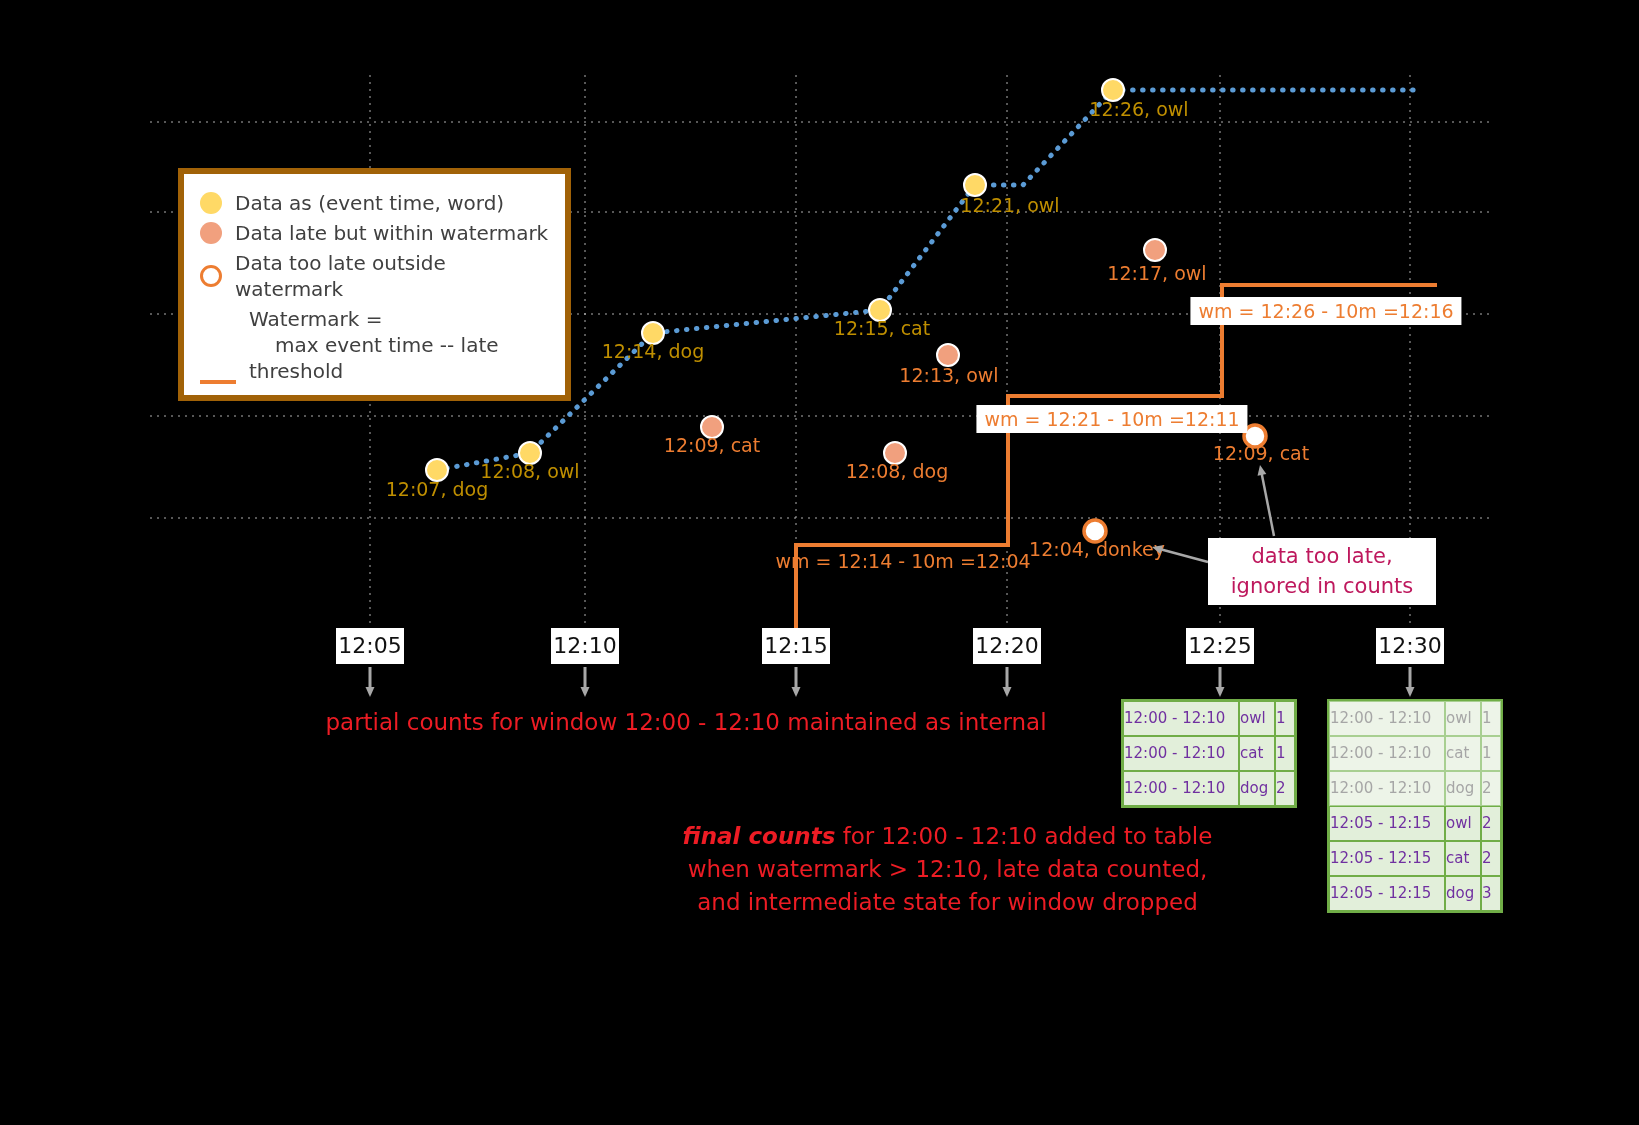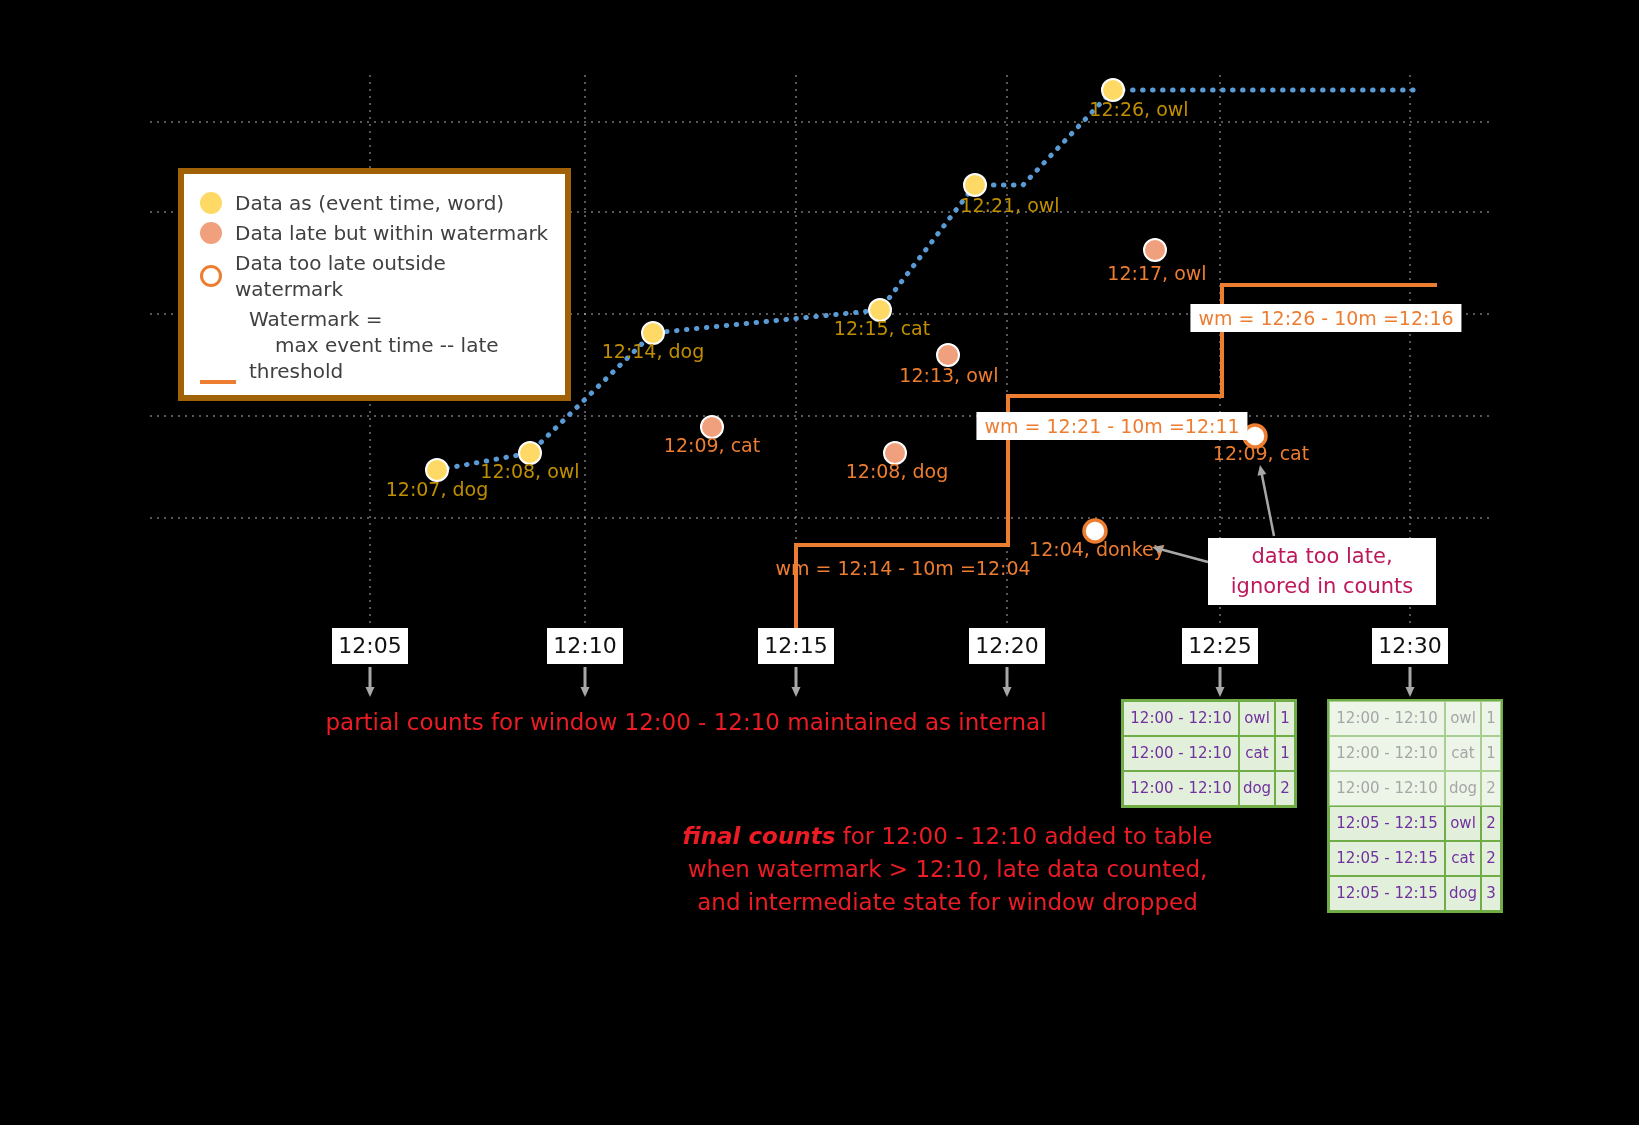--- a/index.html
+++ b/index.html
@@ -26,40 +26,40 @@
   .sw { flex:0 0 auto; }
   .dot { width:22px; height:22px; border-radius:50%; }
   .dot-ontime { background:#ffd966; }
   .dot-late { background:#f1a07e; }
   .dot-toolate { background:#fff; border:3px solid #ed7d31; }
   .line-dotted { width:36px; height:0; border-top:5px dotted #5b9bd5; }
   .line-solid { width:36px; height:4px; background:#ed7d31; }
   .legend-gap { margin-top:14px; }
   .indent { padding-left:26px; }
 
-  .wm-label { position:absolute; transform:translate(-50%,-50%); color:#ed7d31; font-size:19px; white-space:nowrap;margin-top:7px; }
+  .wm-label { position:absolute; transform:translate(-50%,-50%); color:#ed7d31; font-size:19px; white-space:nowrap; }
   .wm-label.boxed { background:#fff; padding:3px 8px; }
 
-  .time-box { position:absolute; top:628px; transform:translateX(-50%); width:76px; height:36px;
+  .time-box { position:absolute; top:628px; transform:translateX(-50%); width:68px; height:36px;
               background:#fff; color:#111; font-size:22px; text-align:center; line-height:36px; }
 
   .note { position:absolute; color:#ed1c24; text-align:center; }
   .note-partial { left:312px; top:705px; width:748px; font-size:23px; line-height:34px; }
   .note-final { left:680px; top:820px; width:535px; font-size:23px; line-height:33px; }
   .note .em { font-weight:bold; font-style:italic;margin-top:40px; }
 
   .callout { position:absolute; left:1208px; top:538px; width:228px; height:67px; background:#fff;
              color:#be185d; font-size:21px; line-height:30px; text-align:center; padding-top:3px; }
 
   .rtable { position:absolute; background:#e2efda; border:2px solid #70ad47; }
   #table-1225 { left:1121px; top:699px; }
   #table-1230 { left:1327px; top:699px; }
   .trow { display:flex; }
   .tcell { border:1px solid #70ad47; height:35px; line-height:33px; color:#7030a0; font-size:15px;
-           text-align:center; background:#e2efda; overflow:hidden; white-space:nowrap; }
+           background:#e2efda; overflow:hidden; white-space:nowrap; }
   .c-window { width:116px; }
   .c-word { width:36px; }
   .c-count { width:20px; }
   .trow.faded .tcell { color:#a6a6a6; background:#edf4e8; border-color:#a8cf91; }
 </style>
 </head>
 <body>
 
 <div class="canvas">
 

